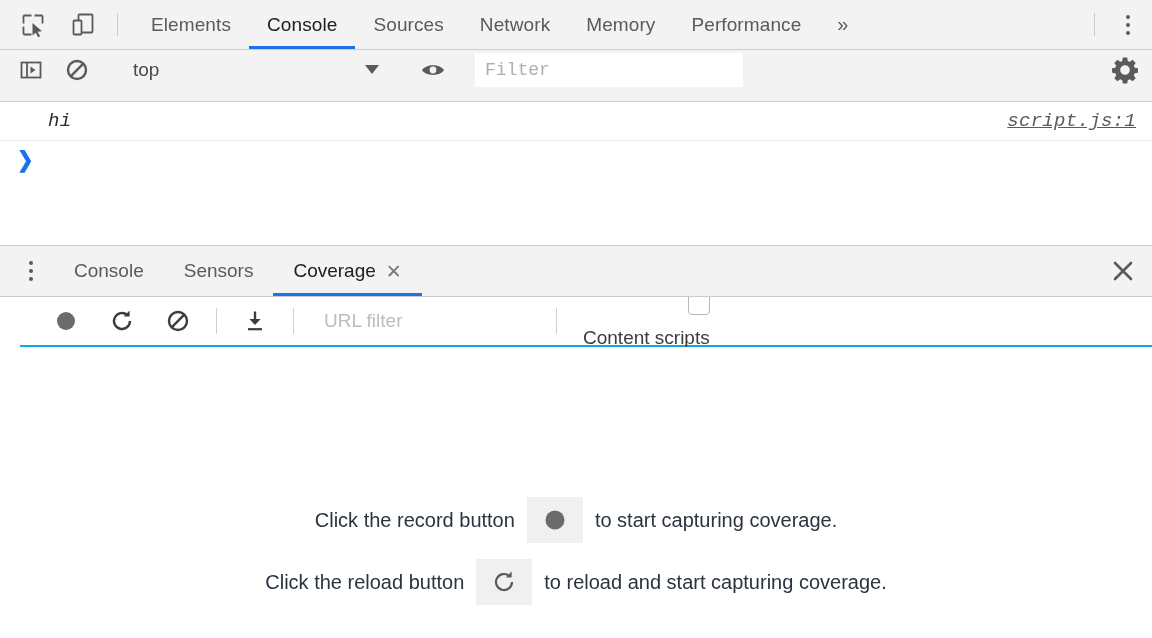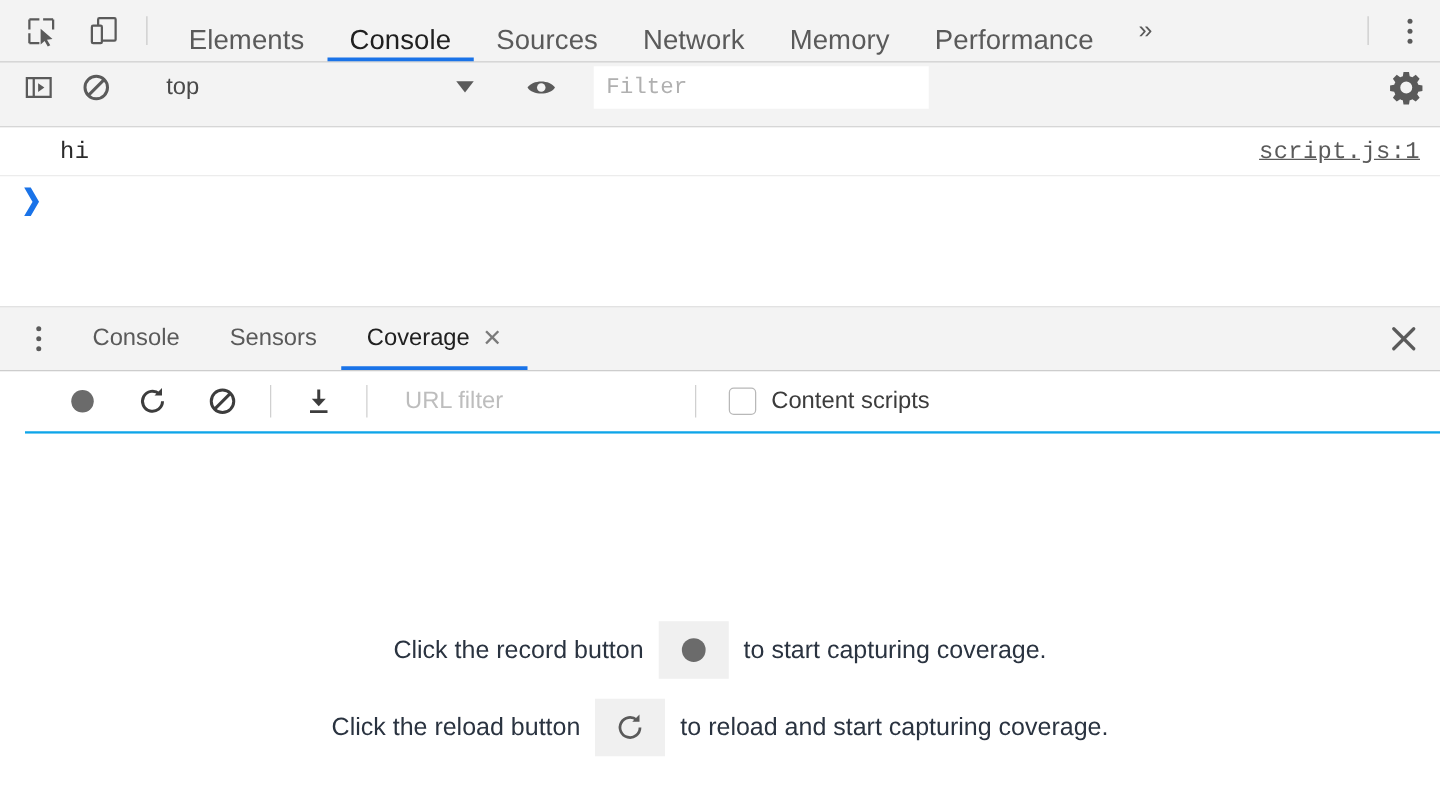--- a/index.html
+++ b/index.html
@@ -38,23 +38,23 @@
     background: #cacaca;
     margin: 13px 9px;
     flex: 0 0 1px;
   }
   .main-tabs {
     display: flex;
     align-items: stretch;
     margin-left: 6px;
   }
   .main-tab {
-    display: flex; align-items: flex-end;
+    display: flex; align-items: center;
     padding: 4px 18px;
-    font-size: 22px;
+    font-size: 19px;
     color: #5a5a5a;
     cursor: pointer;
     position: relative;
     white-space: nowrap;
     letter-spacing: .1px;
   }
   .main-tab.active {
     color: #202020;
   }
   .main-tab.active::after {
@@ -167,20 +167,21 @@
     position: relative;
     min-height: 0;
   }
   .console-msg {
     height: 39px;
     border-bottom: 1px solid #ececec;
     display: flex;
     align-items: center;
     padding: 0 16px 0 48px;
     position: relative;
+    font-style: italic;
   }
   .console-msg .msg-text {
     font-family: "Liberation Mono", monospace;
     font-size: 19px;
     color: #2b2b2b;
     letter-spacing: .3px;
   }
   .console-msg .msg-src {
     margin-left: auto;
     font-family: "Liberation Mono", monospace;
@@ -302,20 +303,21 @@
     padding: 0 8px;
     margin-left: 12px;
     font-family: "Liberation Sans", sans-serif;
   }
   .url-filter::placeholder { color: #bdbdbd; }
   .cs-check {
     display: flex; align-items: flex-end;
     gap: 12px;
     margin-left: 16px;
     cursor: pointer;
+    flex-direction: column;
   }
   .cs-box {
     width: 22px; height: 22px;
     border: 1px solid #b8b8b8;
     border-radius: 4px;
     background: #fff;
   }
   .cs-label {
     font-size: 19px;
     color: #3c3c3c;

